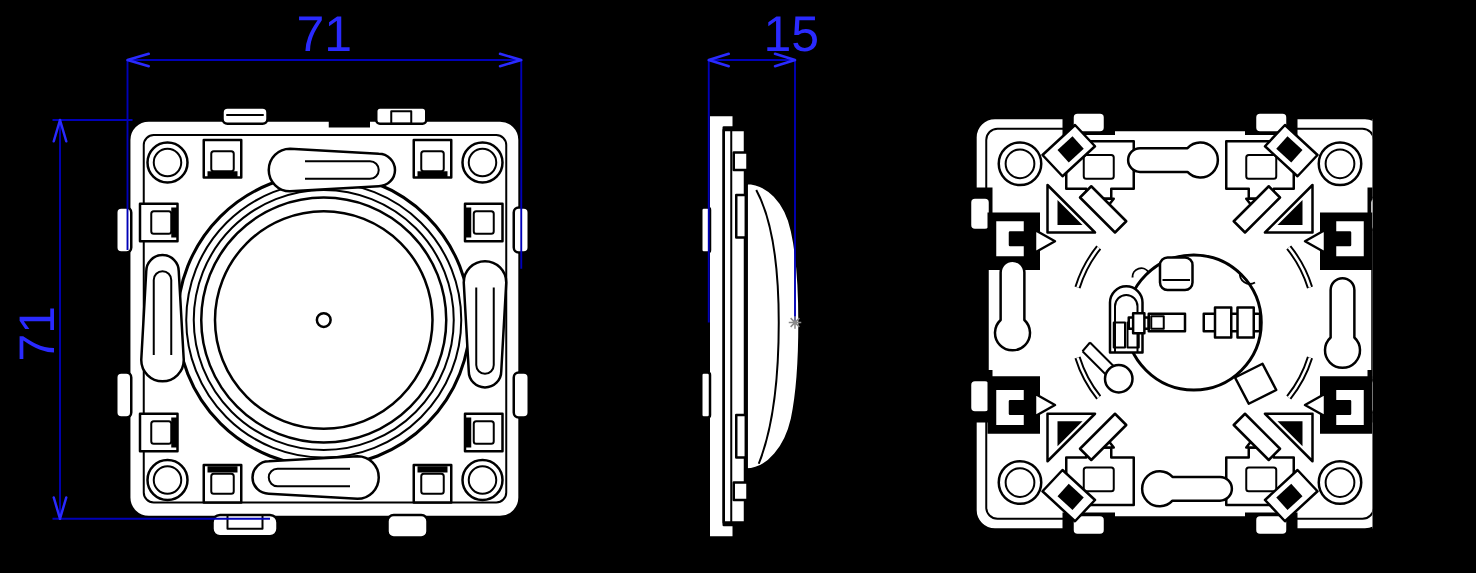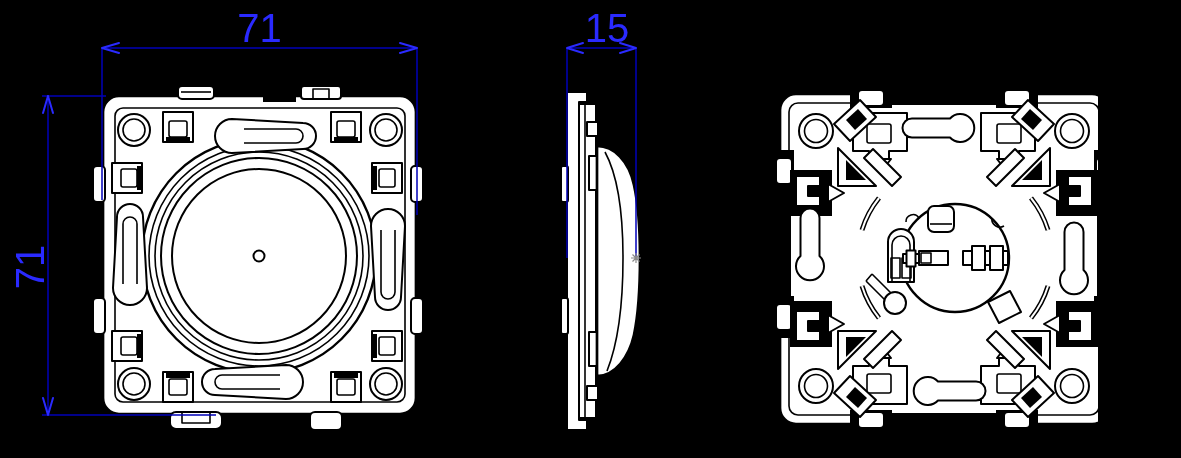--- a/index.html
+++ b/index.html
@@ -242,14 +242,14 @@
         <path class="arr" d="M567,48 l16,-5 M567,48 l16,5 M636,48 l-16,-5 M636,48 l-16,5"></path>
         <path class="mark" d="M631,258 h10 M636,253 v10 M632.5,254.5 l7,7 M639.5,254.5 l-7,7"></path>
       </g>
     </g>
   </svg>
 
   <div class="dim-label" style="left:102px;top:8px;width:315px;">71</div>
 
   <div class="dim-label" style="left:-18px;top:247px;width:96px;height:40px;transform:rotate(-90deg);">71</div>
 
-  <div class="dim-label" style="left:567px;top:8px;width:80px;">15</div>
+  <div class="dim-label" style="left:593px;top:8px;width:80px;">15</div>
 </div>
 
 </body></html>

